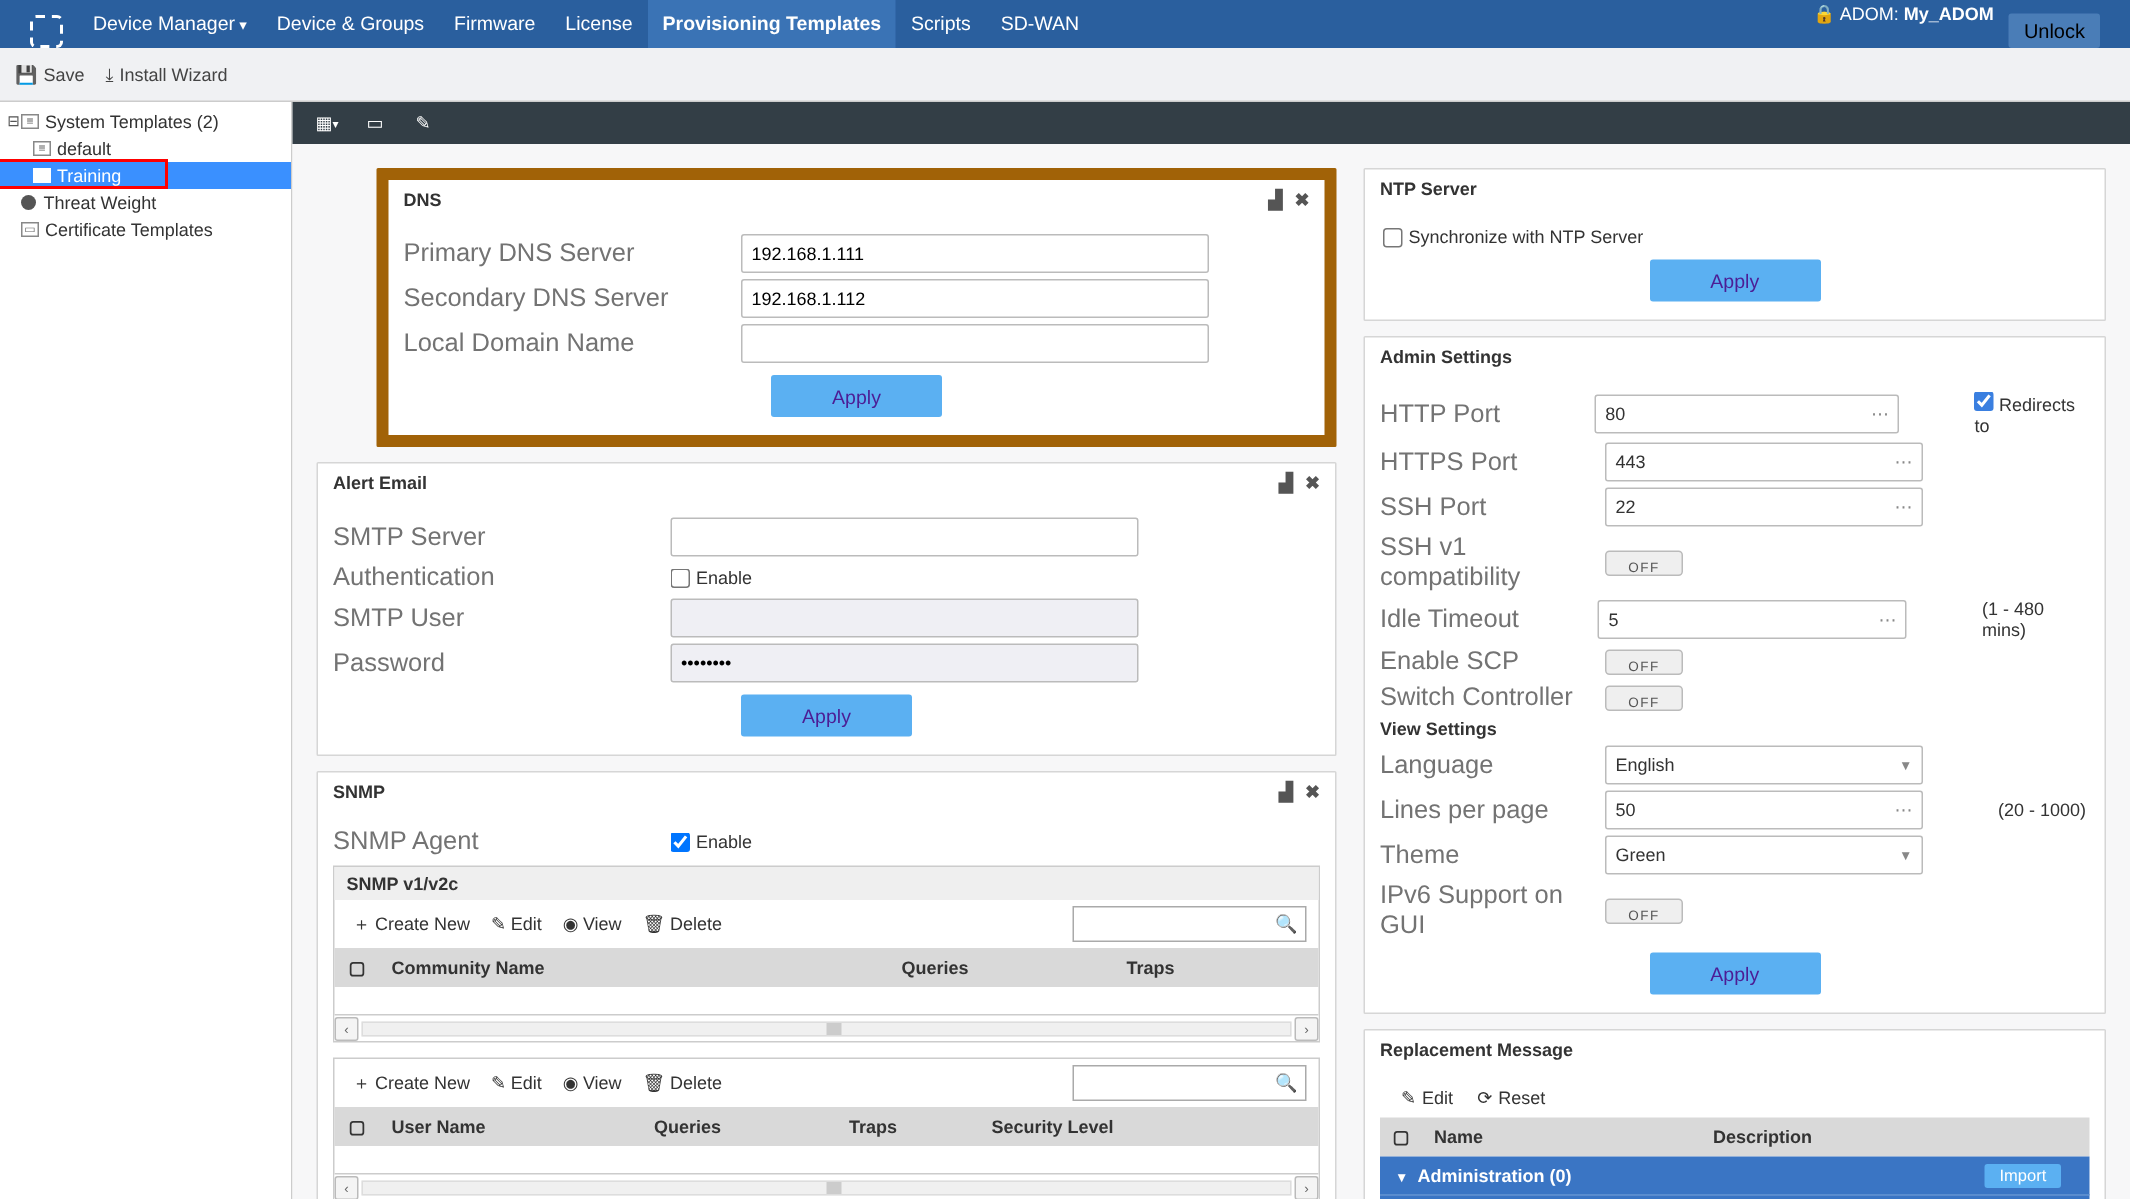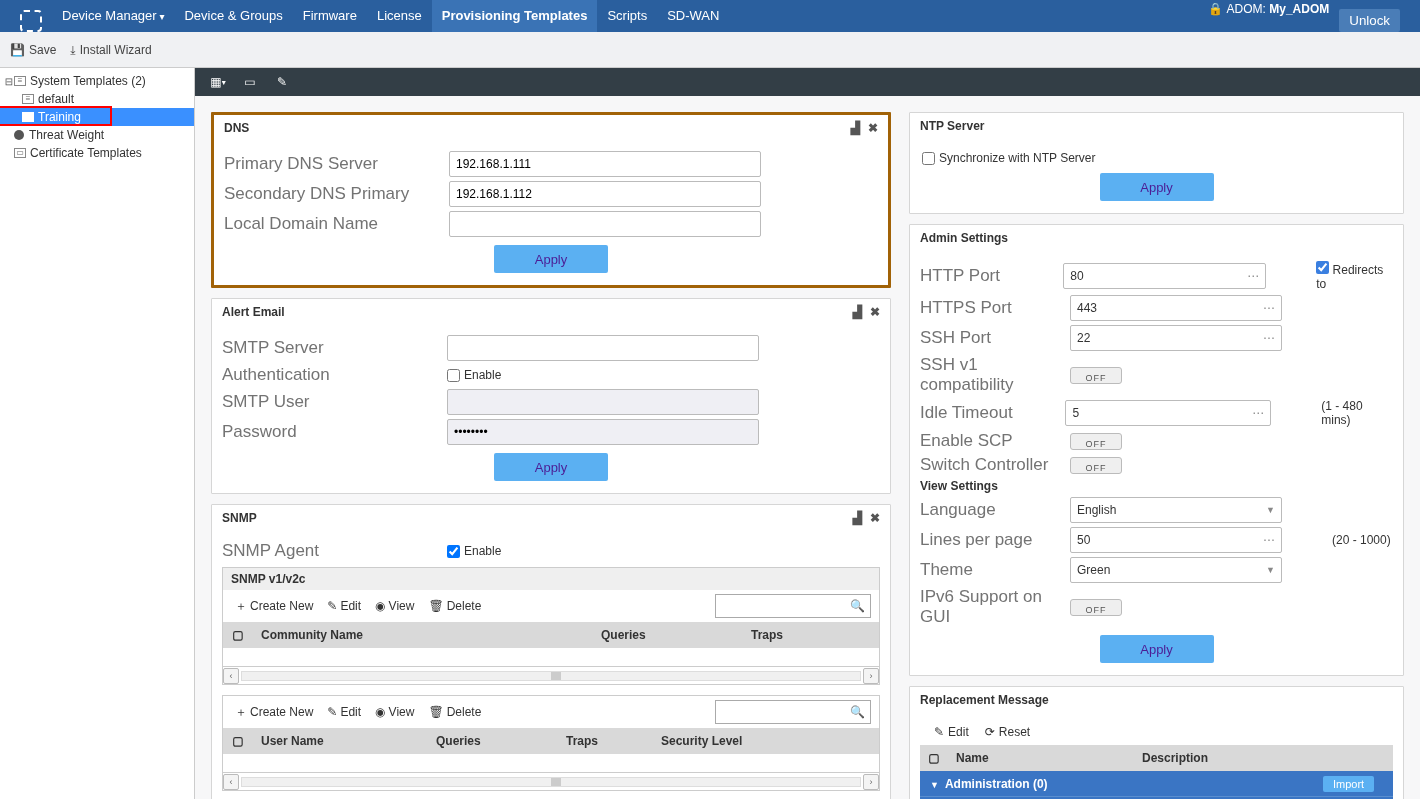--- a/index.html
+++ b/index.html
@@ -6,21 +6,21 @@
 body { font-size: 12px; background: #fff; color: #333; width: 1420px; }
 
 
 .topbar { height: 32px; background: #2a5f9e; display: flex; align-items: flex-end; color: #fff; padding: 0 20px; }
 .topbar .logo-box { width: 22px; height: 22px; border: 2px dashed #fff; border-radius: 4px; margin-right: 10px; }
 .nav-item { padding: 0 10px; height: 32px; line-height: 32px; cursor: pointer; font-size: 13px; }
 .nav-item.dropdown::after { content: " \25BE"; font-size: 10px; }
 .nav-item.active { background: #3a73b5; font-weight: bold; }
 .nav-right { margin-left: auto; display: flex; align-items: center; }
 .adom-lock { color: #6fc96f; margin-right: 3px; }
-.unlock-btn { background: #4a7db7; color: #ffffff; border: none; padding: 4px 10px; margin-left: 10px; border-radius: 2px; cursor:pointer;margin-top:24px;}
+.unlock-btn { background: #4a7db7; color: #000000; border: none; padding: 4px 10px; margin-left: 10px; border-radius: 2px; cursor:pointer;margin-top:24px;}
 
 
 .toolbar { height: 36px; background: #f0f1f3; border-bottom: 1px solid #ccc; display: flex; align-items: center; padding: 0 10px; gap: 14px; color: #444; }
 .toolbar .tb-item { cursor:pointer; display:flex; align-items:center; gap:4px; }
 
 
 .main-wrap { display: flex; }
 .left-panel { width: 195px; background: #fff; border-right: 1px solid #ccc; min-height: 767px; padding-top: 4px; }
 .tree-node { display: flex; align-items: center; height: 18px; padding-left: 4px; cursor:pointer; font-size:12px; }
 .tree-node .toggle { width: 10px; display: inline-block; text-align:center; font-size:10px; color:#555;}
@@ -32,21 +32,21 @@
 
 .content { flex: 1; display:flex; flex-direction:column; background:#f7f7f8;}
 .content-toolbar { height: 28px; background: #333e46; display:flex; align-items:center; padding:0 16px; gap:18px; color:#fff;}
 .ct-icon { width:14px; height:14px; cursor:pointer; display:flex; align-items:center; justify-content:center; font-size:12px;}
 
 .cols { display:flex; flex:1; padding:16px; gap:18px;}
 .col-left { width:680px; display:flex; flex-direction:column; gap:10px;}
 .col-right { flex:1; display:flex; flex-direction:column; gap:10px;}
 
 .card { background:#fff; border:1px solid #d6d6d6; border-radius:1px; }
-.card.highlighted { border:3px solid #a16207; }
+.card.highlighted { border:8px solid #a16207;margin-left:40px; }
 .card-header { padding:6px 10px; font-weight:bold; color:#333; display:flex; align-items:center;}
 .card-header .spacer{ flex:1;}
 .hdr-icon { color:#555; margin-left:8px; cursor:pointer; font-size:12px;}
 .card-body { padding:6px 10px 10px 10px;}
 .form-row { display:flex; align-items:center; margin:4px 0;}
 .form-row label { width:225px; color:#737373; font-size:17px;}
 .form-row label.narrow { width:150px;}
 .form-row input[type=text], .form-row input[type=password] { width:312px; height:26px; border:1px solid #bbb; border-radius:2px; padding:0 6px; font-size:12px;}
 .chk-row { display:flex; align-items:center; gap:4px; }
 .chk-row input { width:13px; height:13px;}
@@ -166,21 +166,21 @@
             <span class="spacer"></span>
             <span class="hdr-icon">▟</span>
             <span class="hdr-icon">✖</span>
           </div>
           <div class="card-body">
             <div class="form-row">
                 <label>Primary DNS Server</label>
               <input type="text" value="192.168.1.111" style="">
               </div>
             <div class="form-row">
-                <label>Secondary DNS Primary</label>
+                <label>Secondary DNS Server</label>
               <input type="text" value="192.168.1.112" style="">
               </div>
             <div class="form-row">
                 <label>Local Domain Name</label>
               <input type="text" value="" style="">
               </div>
             <button class="apply-btn">Apply</button>
           </div>
         </div>
 

